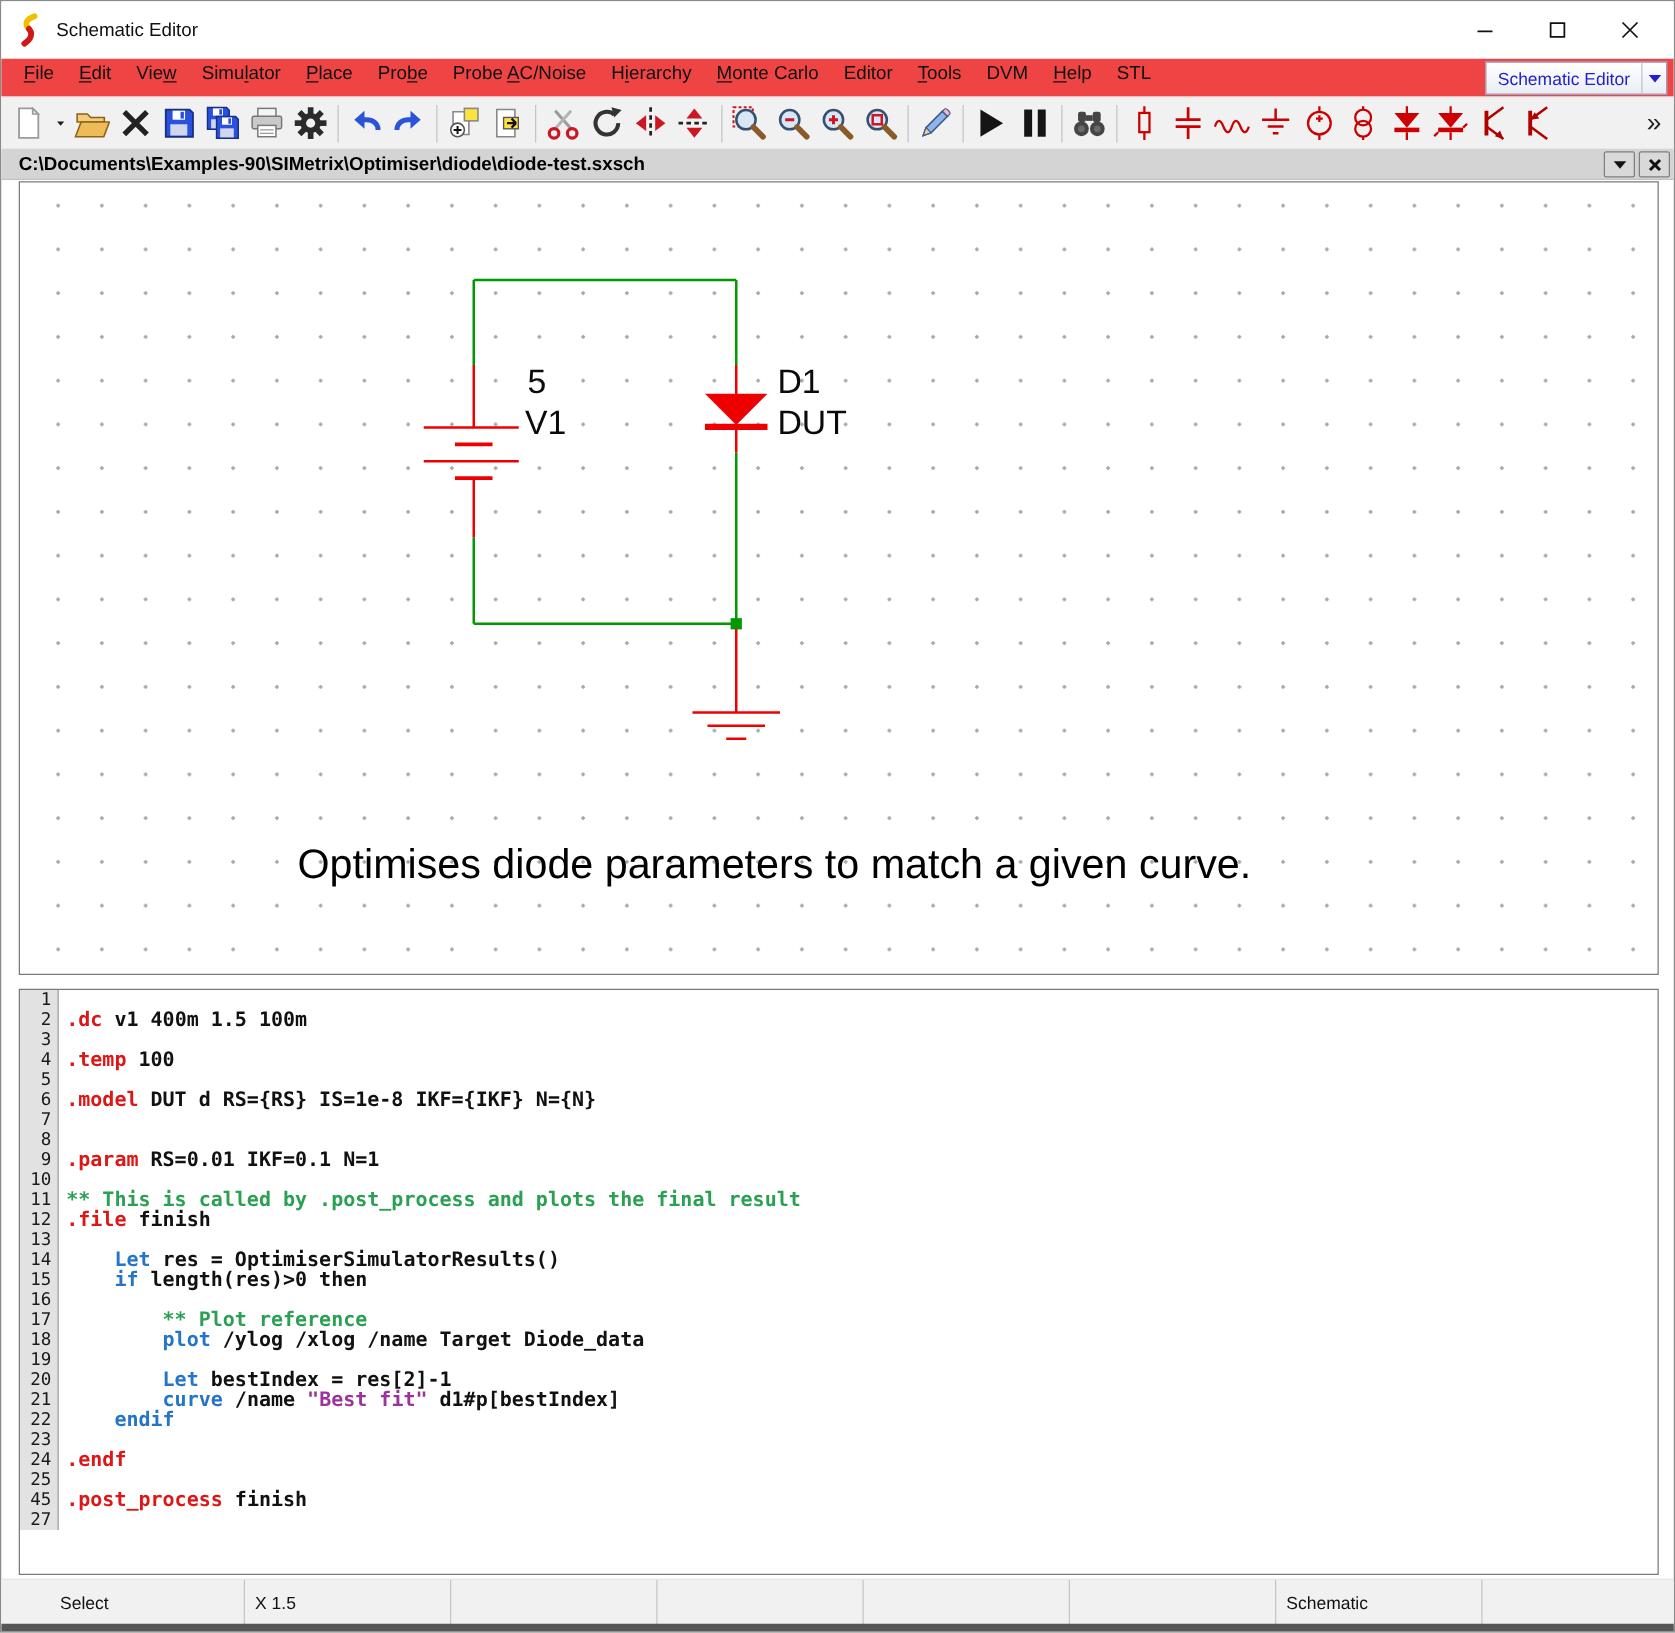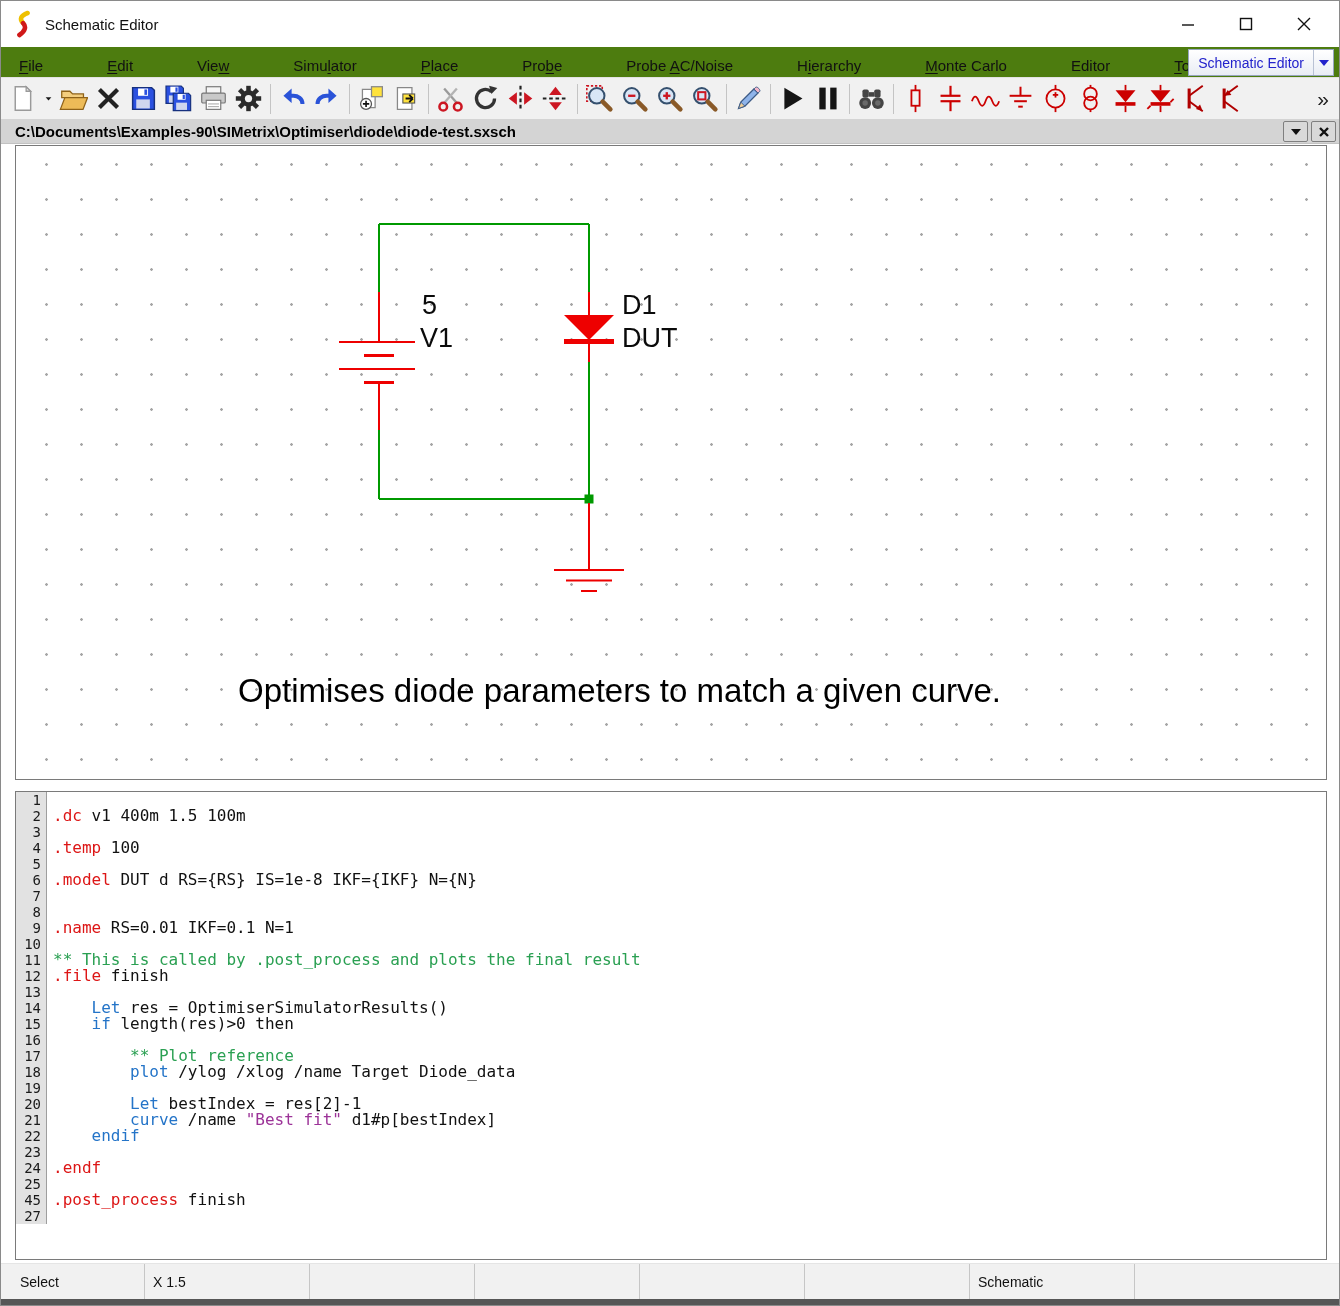--- a/index.html
+++ b/index.html
@@ -6,22 +6,22 @@
   .window{position:relative;width:1340px;height:1306px;background:#ffffff;
     border:1px solid #8a8a8a;box-sizing:border-box;overflow:hidden;
     font-family:"Liberation Sans",sans-serif;}
   
   .titlebar{height:46px;display:flex;align-items:center;background:#fff;}
   .logo{margin-left:12px;width:22px;height:28px;flex:none;}
   .title-text{margin-left:10px;font-size:15px;color:#111;}
   .win-controls{margin-left:auto;display:flex;margin-right:6px;}
   .win-btn{width:58px;height:36px;display:flex;align-items:center;justify-content:center;}
   
-  .menubar{height:30px;display:flex;align-items:flex-end;padding-left:8px;font-size:15px;
-    color:#111;background:#4d7c0f;position:relative;gap:44px;}
+  .menubar{height:30px;display:flex;align-items:flex-start;padding-left:8px;font-size:15px;
+    color:#111;background:#ef4444;position:relative;}
   .menu-item{padding:3px 10px;white-space:nowrap;}
   .menu-item u{text-underline-offset:2px;}
   .mode-select{position:absolute;right:5px;top:2px;height:25px;display:flex;align-items:center;
     border:1px solid #97a5c0;background:linear-gradient(#ffffff,#e9edf5);}
   .mode-label{color:#2222cc;font-size:14px;padding:0 9px;}
   .mode-arrow{width:19px;height:25px;border-left:1px solid #b9c2d4;display:flex;
     align-items:center;justify-content:center;}
   
   .toolbar{height:41px;background:#f1f1f1;border-top:1px solid #e2e2e2;
     border-bottom:1px solid #d4d4d4;display:flex;align-items:center;padding-left:4px;}
@@ -44,21 +44,21 @@
     background-size:35px 35px;background-position:13px 1px;}
   .schem-svg{position:absolute;left:0;top:0;}
   .schem-caption{position:absolute;left:222px;top:526px;font-size:33px;color:#000;white-space:nowrap;text-align:center;}
   
   .codepanel{position:absolute;left:14px;top:790px;width:1312px;height:469px;box-sizing:border-box;
     border:1px solid #7a7a7a;background:#fff;overflow:hidden;
     font-family:"DejaVu Sans Mono",monospace;}
   .code-line{display:flex;height:16px;line-height:16px;}
   .ln{width:31px;flex:none;background:#e2e2e2;border-right:1px solid #9e9e9e;text-align:right;
     padding-right:5px;font-size:14px;color:#1a1a1a;box-sizing:border-box;}
-  .ct{white-space:pre;font-size:16px;padding-left:6px;color:#111;}
+  .ct{white-space:pre;font-size:16px;padding-left:6px;color:#111;font-weight:bold;}
   .tok-d{color:#dd1616;} .tok-k{color:#2474c8;} .tok-c{color:#2aa052;}
   .tok-s{color:#9c3398;} .tok-t{color:#111;}
   
   .statusbar{position:absolute;left:0;top:1262px;width:1340px;height:36px;background:#f1f1f1;
     border-top:1px solid #e5e5e5;display:flex;}
   .sb-cell{border-right:1px solid #c6c6c6;display:flex;align-items:center;font-size:14px;
     color:#111;box-sizing:border-box;padding-left:8px;flex:none;}
   .sb-cell.first{padding-left:19px;}
   .sb-cell.last{border-right:none;}
   .bottom-strip{position:absolute;left:0;top:1298px;width:1340px;height:8px;background:#565656;}
@@ -564,21 +564,21 @@
       <div class="code-line">
         <span class="ln">7</span>
         <span class="ct"></span>
       </div>
       <div class="code-line">
         <span class="ln">8</span>
         <span class="ct"></span>
       </div>
       <div class="code-line">
         <span class="ln">9</span>
-        <span class="ct"><span class="tok-d">.name</span><span class="tok-t"> RS=0.01 IKF=0.1 N=1</span></span>
+        <span class="ct"><span class="tok-d">.param</span><span class="tok-t"> RS=0.01 IKF=0.1 N=1</span></span>
       </div>
       <div class="code-line">
         <span class="ln">10</span>
         <span class="ct"></span>
       </div>
       <div class="code-line">
         <span class="ln">11</span>
         <span class="ct"><span class="tok-c">** This is called by .post_process and plots the final result</span></span>
       </div>
       <div class="code-line">
@@ -641,21 +641,21 @@
         <span class="ln">45</span>
         <span class="ct"><span class="tok-d">.post_process</span><span class="tok-t"> finish</span></span>
       </div>
       <div class="code-line">
         <span class="ln">27</span>
         <span class="ct"></span>
       </div>
     </div>
 
   <div class="statusbar" id="statusbar">
-      <div class="sb-cell first" style="width: 144px;">Select</div>
+      <div class="sb-cell first" style="width: 167px; margin-left: 28px;">Select</div>
       <div class="sb-cell" style="width: 165px;">X 1.5</div>
       <div class="sb-cell" style="width: 165px;"></div>
       <div class="sb-cell" style="width: 165px;"></div>
       <div class="sb-cell" style="width: 165px;"></div>
       <div class="sb-cell" style="width: 165px;"></div>
       <div class="sb-cell" style="width: 165px;">Schematic</div>
       <div class="sb-cell last" style="width: 174px;"></div>
     </div>
   <div class="bottom-strip"></div>
 

